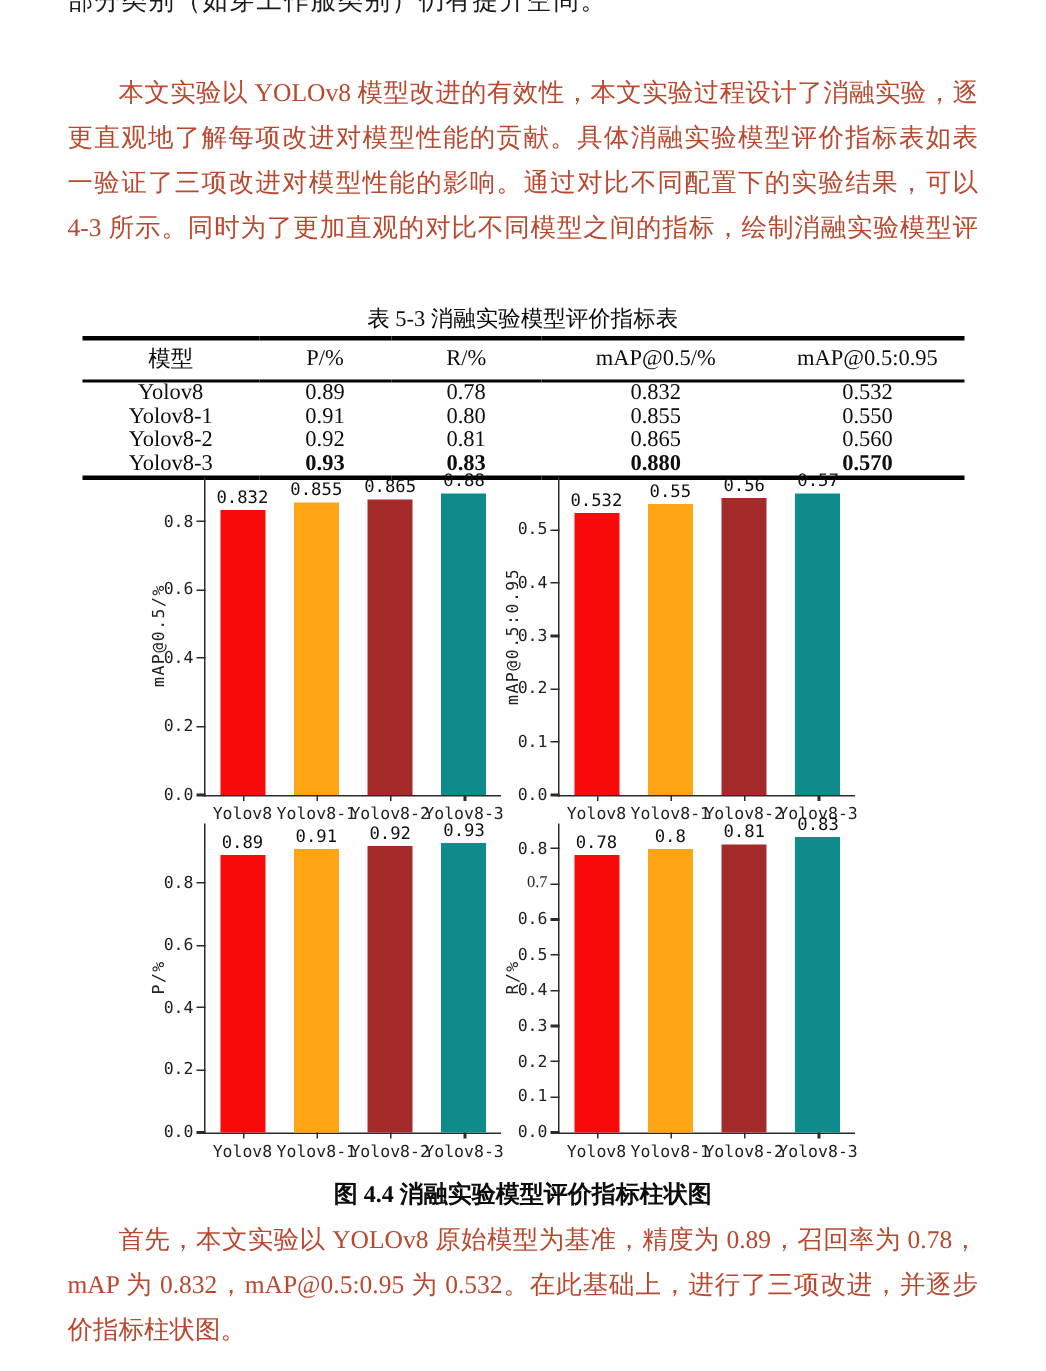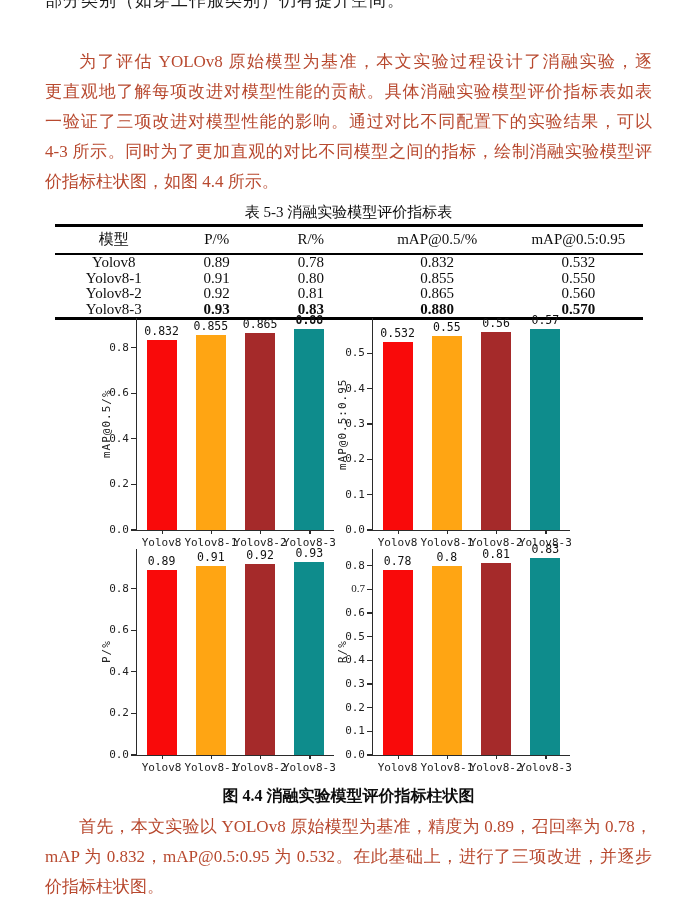--- a/index.html
+++ b/index.html
@@ -46,25 +46,24 @@
 <body>
 
 <div id="page">
 
   <div id="cutline" class="textcol">
     <span>部分类别（如穿工作服类别）仍有提升空间。</span>
   </div>
 
 
   <div id="para1" class="textcol para red">
-    <div class="pline first">为了评估 YOLOv8 原始模型为基准，本文实验过程设计了消融实验，逐</div>
+    <div class="pline first">本文实验以 YOLOv8 模型改进的有效性，本文实验过程设计了消融实验，逐</div>
     <div class="pline">更直观地了解每项改进对模型性能的贡献。具体消融实验模型评价指标表如表</div>
     <div class="pline">一验证了三项改进对模型性能的影响。通过对比不同配置下的实验结果，可以</div>
     <div class="pline">4-3 所示。同时为了更加直观的对比不同模型之间的指标，绘制消融实验模型评</div>
-    <div class="pline last">价指标柱状图，如图 4.4 所示。</div>
   </div>
 
   <div id="tcaption">表 5-3 消融实验模型评价指标表</div>
 
   <table id="mtable">
     <colgroup>
       <col style="width:20%">
         <col style="width:15%">
         <col style="width:17%">
         <col style="width:26%">
@@ -130,21 +129,21 @@
         <div class="xtl" style="left: -8px; width: 65.25px; top: 218px;">Yolov8</div>
         <div class="bar" style="left: 58.875px; height: 194.903px; background: rgb(255, 165, 19);"></div>
         <div class="vlab" style="left: 43.25px; width: 61.25px; top: 1.09677px;">0.855</div>
         <div class="xtick" style="left: 73.875px; top: 212px;"></div>
         <div class="xtl" style="left: 41.25px; width: 65.25px; top: 218px;">Yolov8-1</div>
         <div class="bar" style="left: 108.125px; height: 197.183px; background: rgb(165, 42, 42);"></div>
         <div class="vlab" style="left: 92.5px; width: 61.25px; top: -1.1828px;">0.865</div>
         <div class="xtick" style="left: 123.125px; top: 212px;"></div>
         <div class="xtl" style="left: 90.5px; width: 65.25px; top: 218px;">Yolov8-2</div>
         <div class="bar" style="left: 157.375px; height: 200.602px; background: rgb(14, 140, 140);"></div>
-        <div class="vlab" style="left: 141.75px; width: 61.25px; top: -4.60215px; font-weight: bold;">0.88</div>
+        <div class="vlab" style="left: 141.75px; width: 61.25px; top: -4.60215px;">0.88</div>
         <div class="xtick" style="left: 172.375px; top: 212px;"></div>
         <div class="xtl" style="left: 139.75px; width: 65.25px; top: 218px;">Yolov8-3</div>
       </div>
     <div class="plot" style="left:372px;top:2px;width:197px;height:212px;">
       <div class="ylab">mAP@0.5:0.95</div>
     <div class="ytick" style="top: 211.4px;"></div>
         <div class="ytl" style="top: 205px;">0.0</div>
         <div class="ytick" style="top: 176.067px;"></div>
         <div class="ytl" style="top: 169.667px;">0.1</div>
         <div class="ytick" style="top: 140.733px;"></div>

